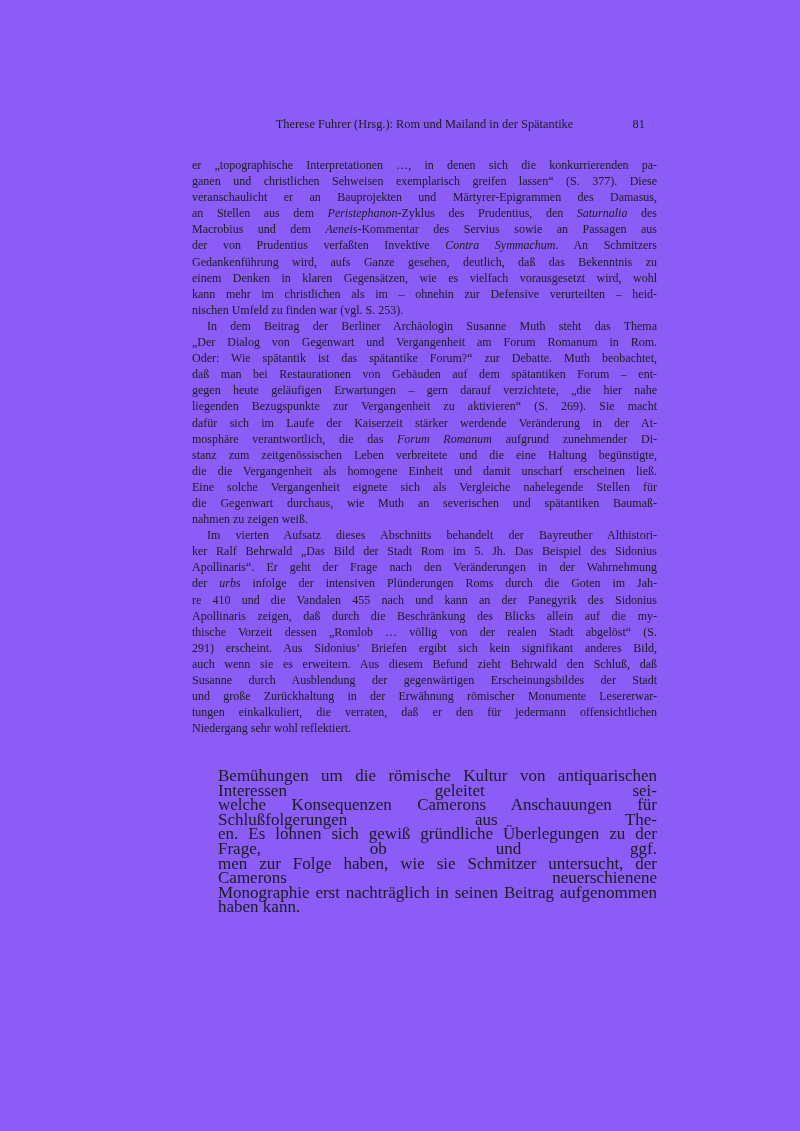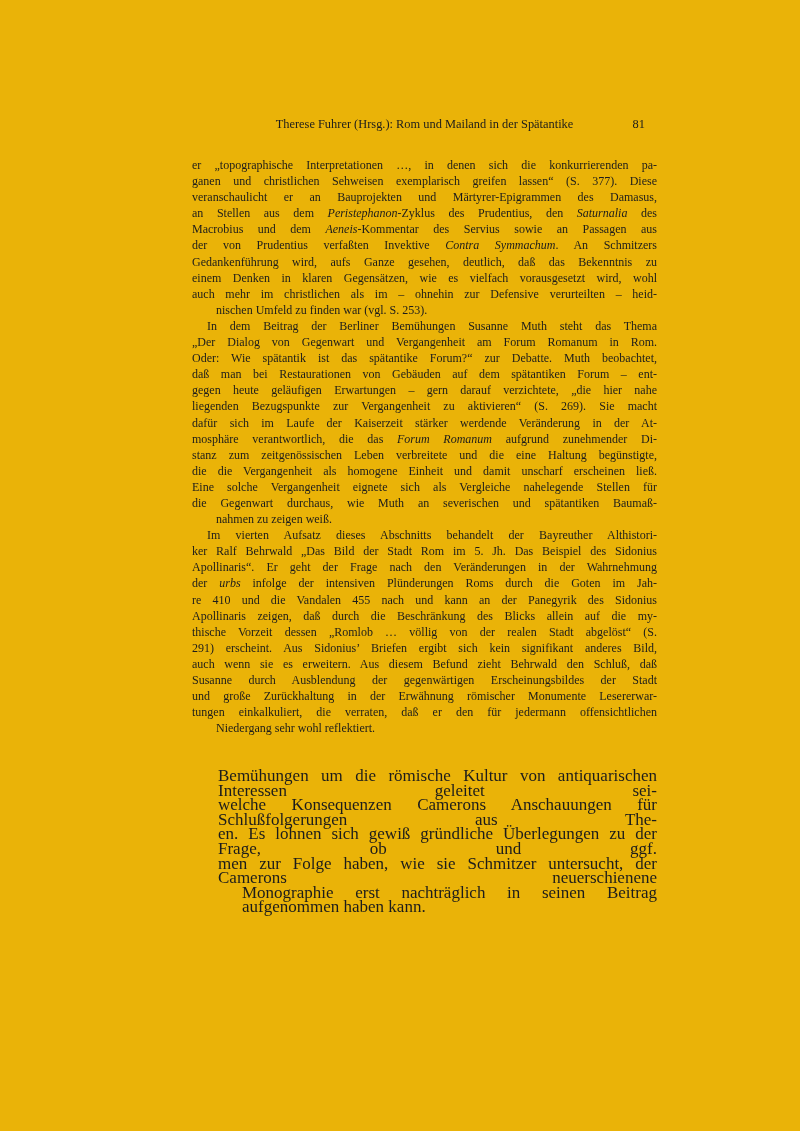--- a/index.html
+++ b/index.html
@@ -1,21 +1,21 @@
 <!DOCTYPE html>
 <html><head>
 <meta charset="utf-8">
 <style>
   html, body { margin: 0; padding: 0; }
   body { background: #ffffff; }
   .page {
     position: relative;
     width: 800px;
     height: 1131px;
-    background: #eab308;
+    background: #8b5cf6;
     color: #1c1c1c;
     font-family: "Liberation Serif", "DejaVu Serif", serif;
     overflow: hidden;
   }
   .header {
     position: absolute;
     left: 192px;
     top: 117px;
     width: 465px;
     font-size: 12.4px;
@@ -43,21 +43,21 @@
     font-size: 17px;
     line-height: 14.6px;
   }
   .para { margin: 0; }
   .ln {
     text-align: justify;
     text-align-last: justify;
     text-justify: inter-word;
     white-space: normal;
   }
-  .ln.last { text-align-last: left; margin-left: 24px; }
+  .ln.last { text-align-last: left; }
   .ln.ind { padding-left: 15px; }
   em { font-style: italic; }
 </style>
 </head>
 <body>
 
 <div class="page">
   <div class="header">
     <span>Therese Fuhrer (Hrsg.): Rom und Mailand in der Spätantike</span>
     <span class="pagenum">81</span>
@@ -65,25 +65,25 @@
   <div class="bodytext" id="bodytext">
       <div class="para">
         <div class="ln"><span>er „topographische Interpretationen …, in denen sich die konkurrierenden pa-</span></div>
         <div class="ln"><span>ganen und christlichen Sehweisen exemplarisch greifen lassen“ (S. 377). Diese</span></div>
         <div class="ln"><span>veranschaulicht er an Bauprojekten und Märtyrer-Epigrammen des Damasus,</span></div>
         <div class="ln"><span>an Stellen aus dem </span><em>Peristephanon</em><span>-Zyklus des Prudentius, den </span><em>Saturnalia</em><span> des</span></div>
         <div class="ln"><span>Macrobius und dem </span><em>Aeneis</em><span>-Kommentar des Servius sowie an Passagen aus</span></div>
         <div class="ln"><span>der von Prudentius verfaßten Invektive </span><em>Contra Symmachum</em><span>. An Schmitzers</span></div>
         <div class="ln"><span>Gedankenführung wird, aufs Ganze gesehen, deutlich, daß das Bekenntnis zu</span></div>
         <div class="ln"><span>einem Denken in klaren Gegensätzen, wie es vielfach vorausgesetzt wird, wohl</span></div>
-        <div class="ln"><span>auch mehr im christlichen als im – ohnehin zur Defensive verurteilten – heid-</span></div>
+        <div class="ln"><span>kann mehr im christlichen als im – ohnehin zur Defensive verurteilten – heid-</span></div>
         <div class="ln last"><span>nischen Umfeld zu finden war (vgl. S. 253).</span></div>
       </div>
       <div class="para">
-        <div class="ln ind"><span>In dem Beitrag der Berliner Bemühungen Susanne Muth steht das Thema</span></div>
+        <div class="ln ind"><span>In dem Beitrag der Berliner Archäologin Susanne Muth steht das Thema</span></div>
         <div class="ln"><span>„Der Dialog von Gegenwart und Vergangenheit am Forum Romanum in Rom.</span></div>
         <div class="ln"><span>Oder: Wie spätantik ist das spätantike Forum?“ zur Debatte. Muth beobachtet,</span></div>
         <div class="ln"><span>daß man bei Restaurationen von Gebäuden auf dem spätantiken Forum – ent-</span></div>
         <div class="ln"><span>gegen heute geläufigen Erwartungen – gern darauf verzichtete, „die hier nahe</span></div>
         <div class="ln"><span>liegenden Bezugspunkte zur Vergangenheit zu aktivieren“ (S. 269). Sie macht</span></div>
         <div class="ln"><span>dafür sich im Laufe der Kaiserzeit stärker werdende Veränderung in der At-</span></div>
         <div class="ln"><span>mosphäre verantwortlich, die das </span><em>Forum Romanum</em><span> aufgrund zunehmender Di-</span></div>
         <div class="ln"><span>stanz zum zeitgenössischen Leben verbreitete und die eine Haltung begünstigte,</span></div>
         <div class="ln"><span>die die Vergangenheit als homogene Einheit und damit unscharf erscheinen ließ.</span></div>
         <div class="ln"><span>Eine solche Vergangenheit eignete sich als Vergleiche nahelegende Stellen für</span></div>

